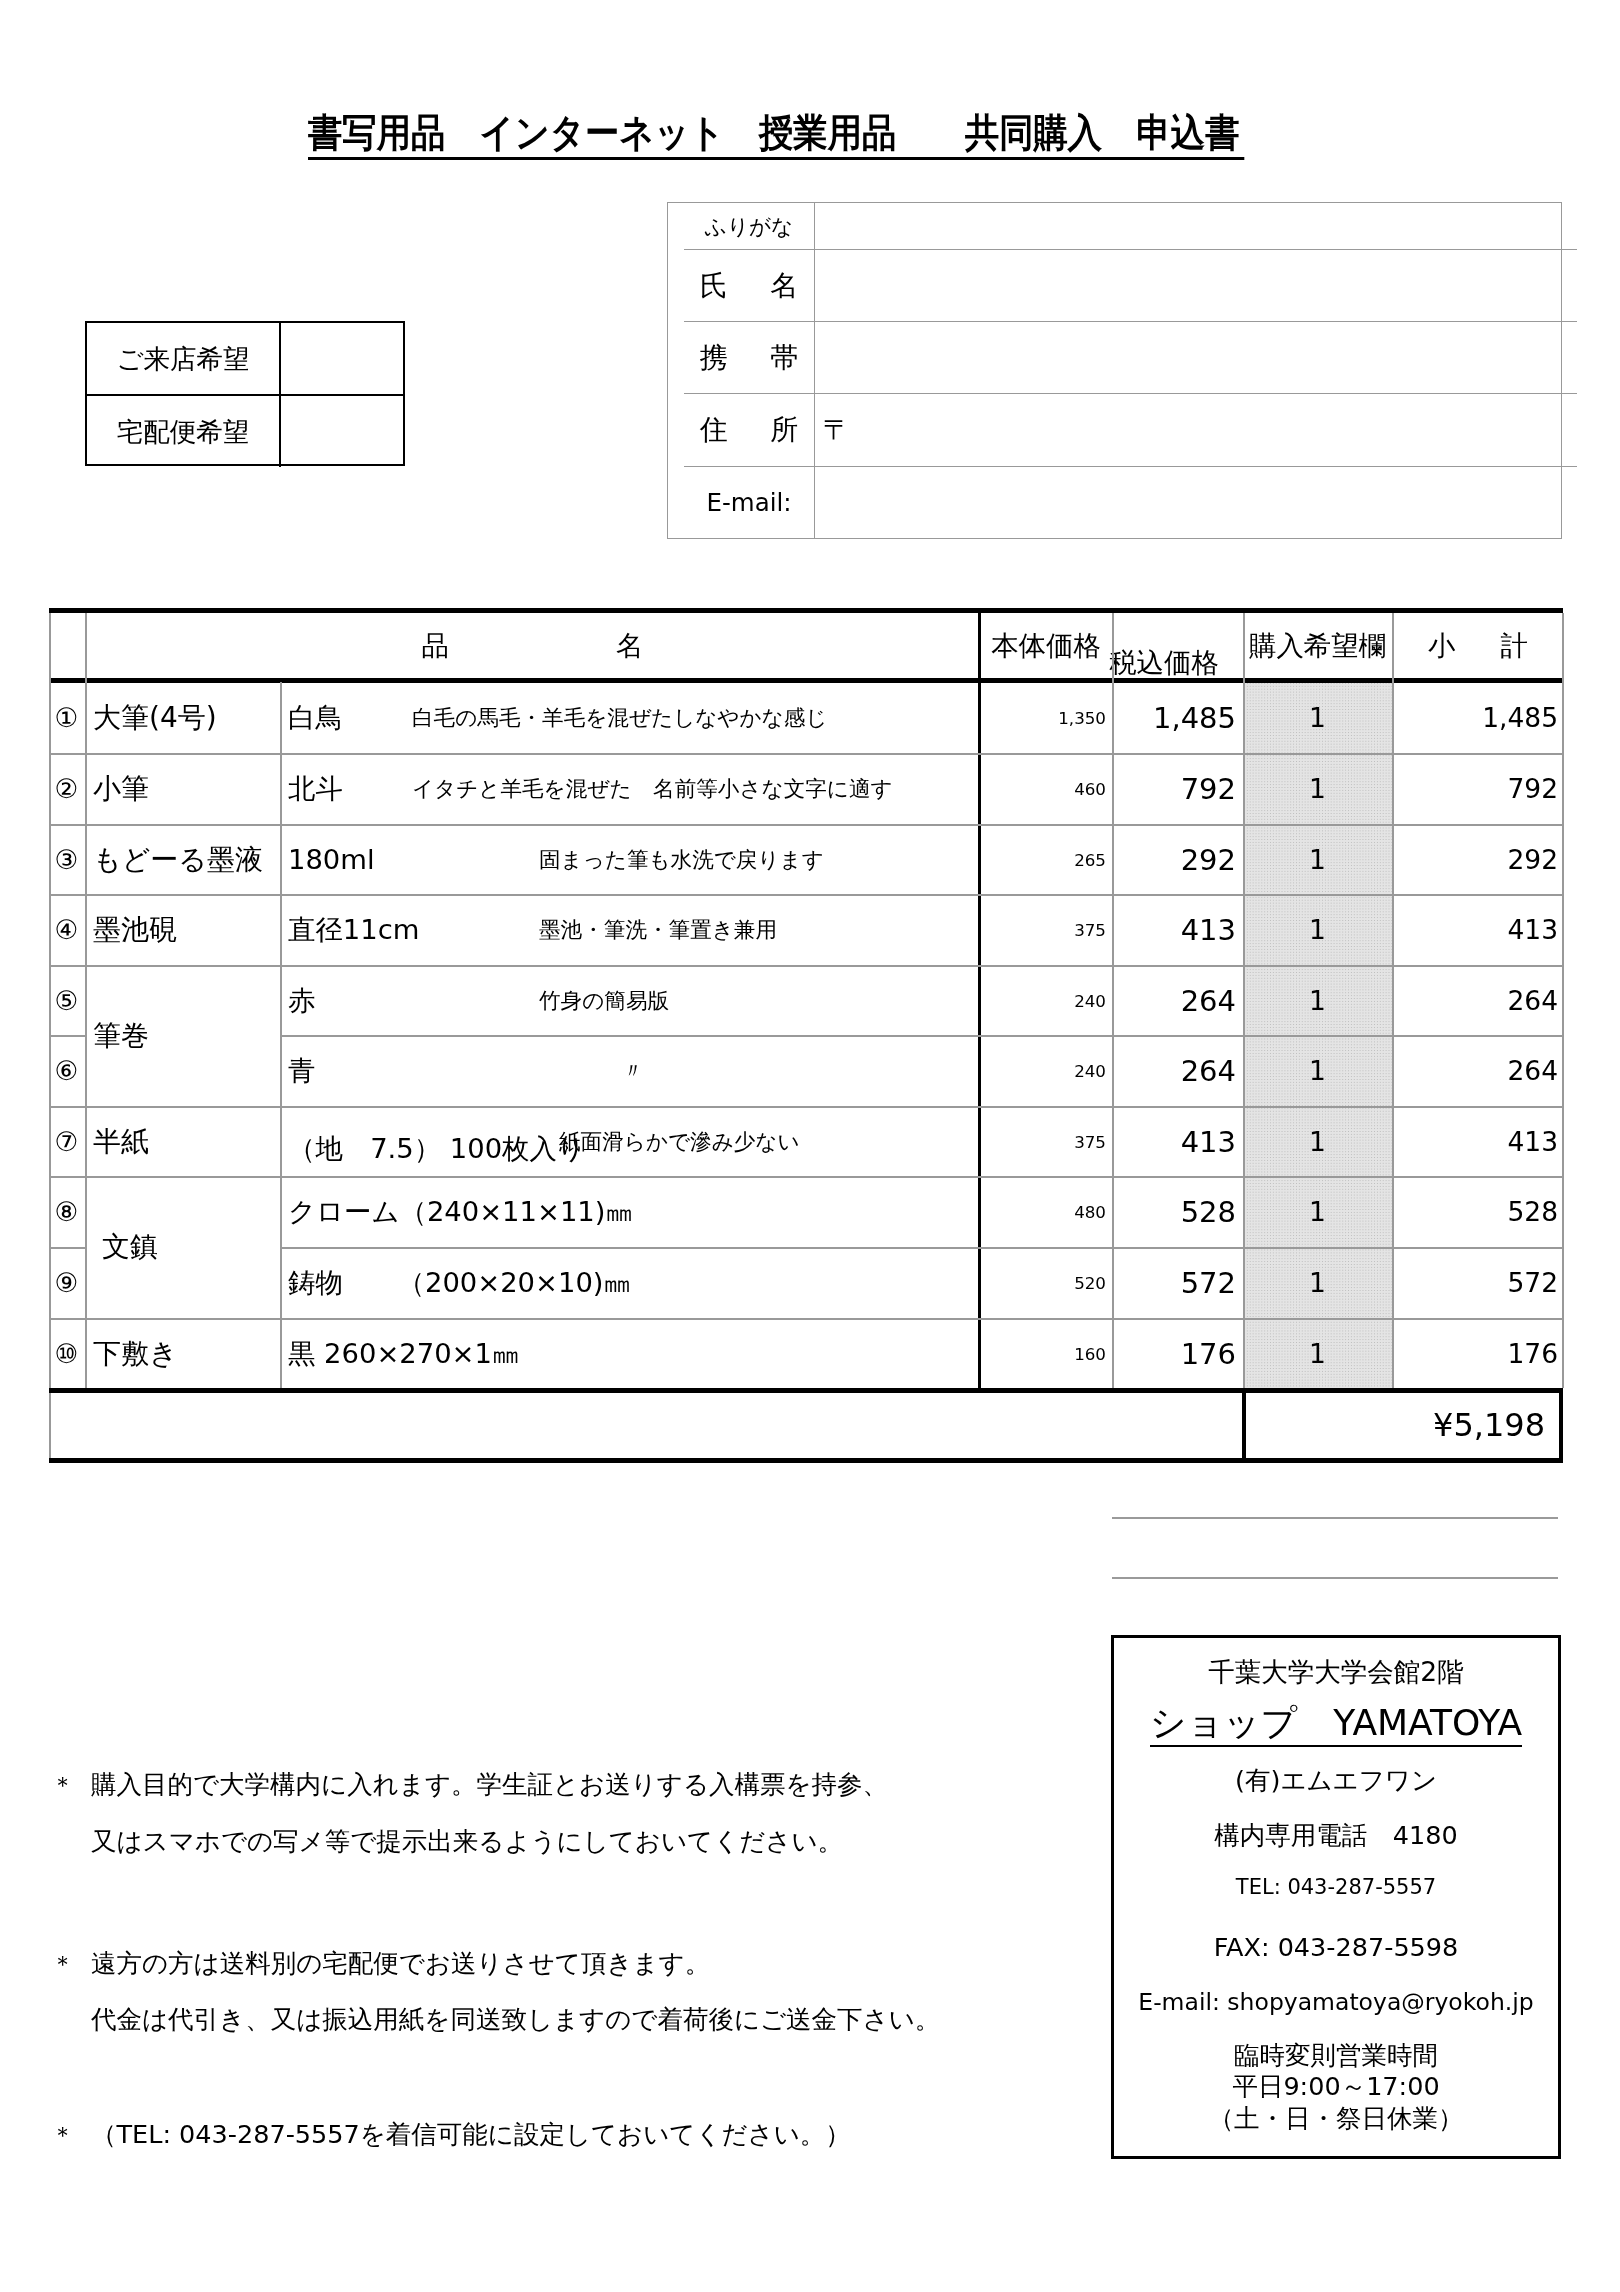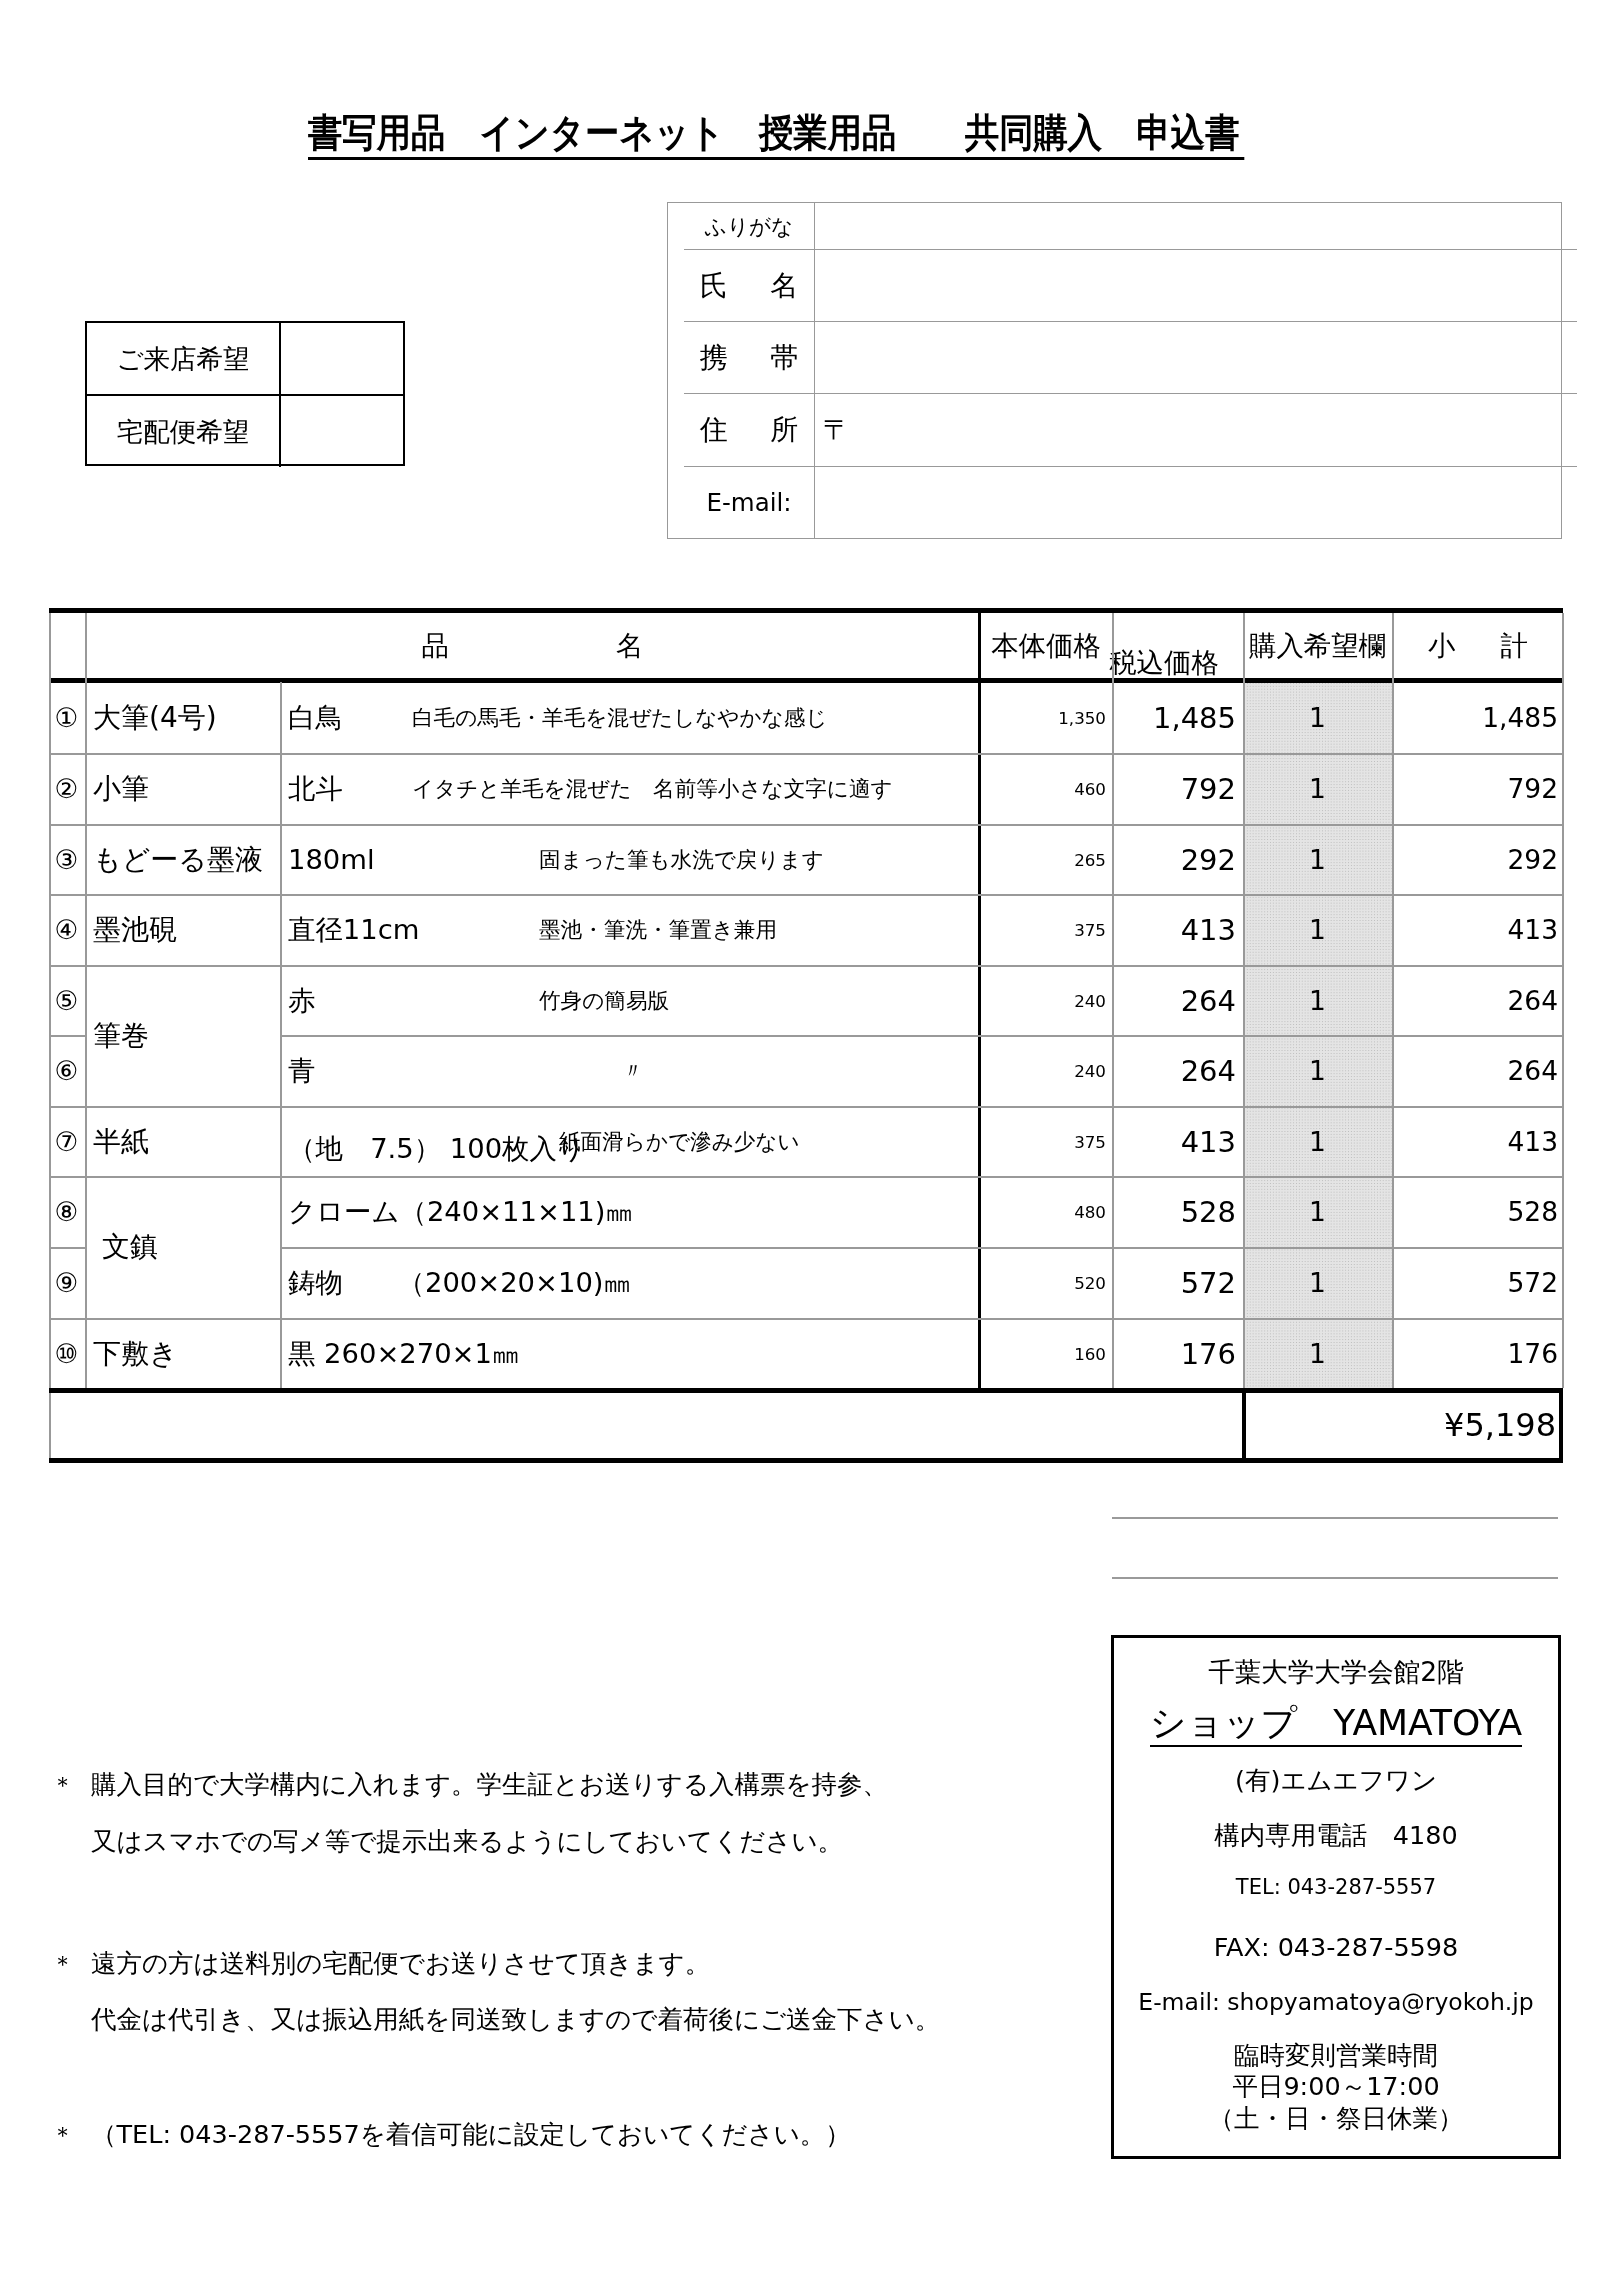--- a/index.html
+++ b/index.html
@@ -43,21 +43,21 @@
   .desc { font-size:21.6px; }
   .price { font-size:16.7px; justify-content:flex-end; }
   .tax { font-size:29px; justify-content:flex-end; }
   .qty { font-size:26.5px; justify-content:center; }
   .sub { font-size:26.5px; justify-content:flex-end; }
   .qtycol { position:absolute; background-color:#e4e4e4;
             background-image:radial-gradient(#bdbdbd 0.8px, transparent 0.9px);
             background-size:2.9px 2.9px; }
   .totalbar { position:absolute; height:4.9px; background:#000; }
   #total-box { position:absolute; border:4.9px solid #000; box-sizing:border-box;
-               display:flex; align-items:center; justify-content:flex-end; padding-right:3px; font-size:32px; }
+               display:flex; align-items:center; justify-content:flex-end; padding-right:14px; font-size:32px; }
 
   
   .sigline { position:absolute; height:2px; background:#9a9a9a; }
 
   
   .note { position:absolute; font-size:25.5px; white-space:nowrap; }
   .star { position:absolute; font-size:23.5px; }
 
   
   #shop { left:1111px; top:1635px; width:450px; height:524px; border:3.9px solid #000; box-sizing:border-box;

